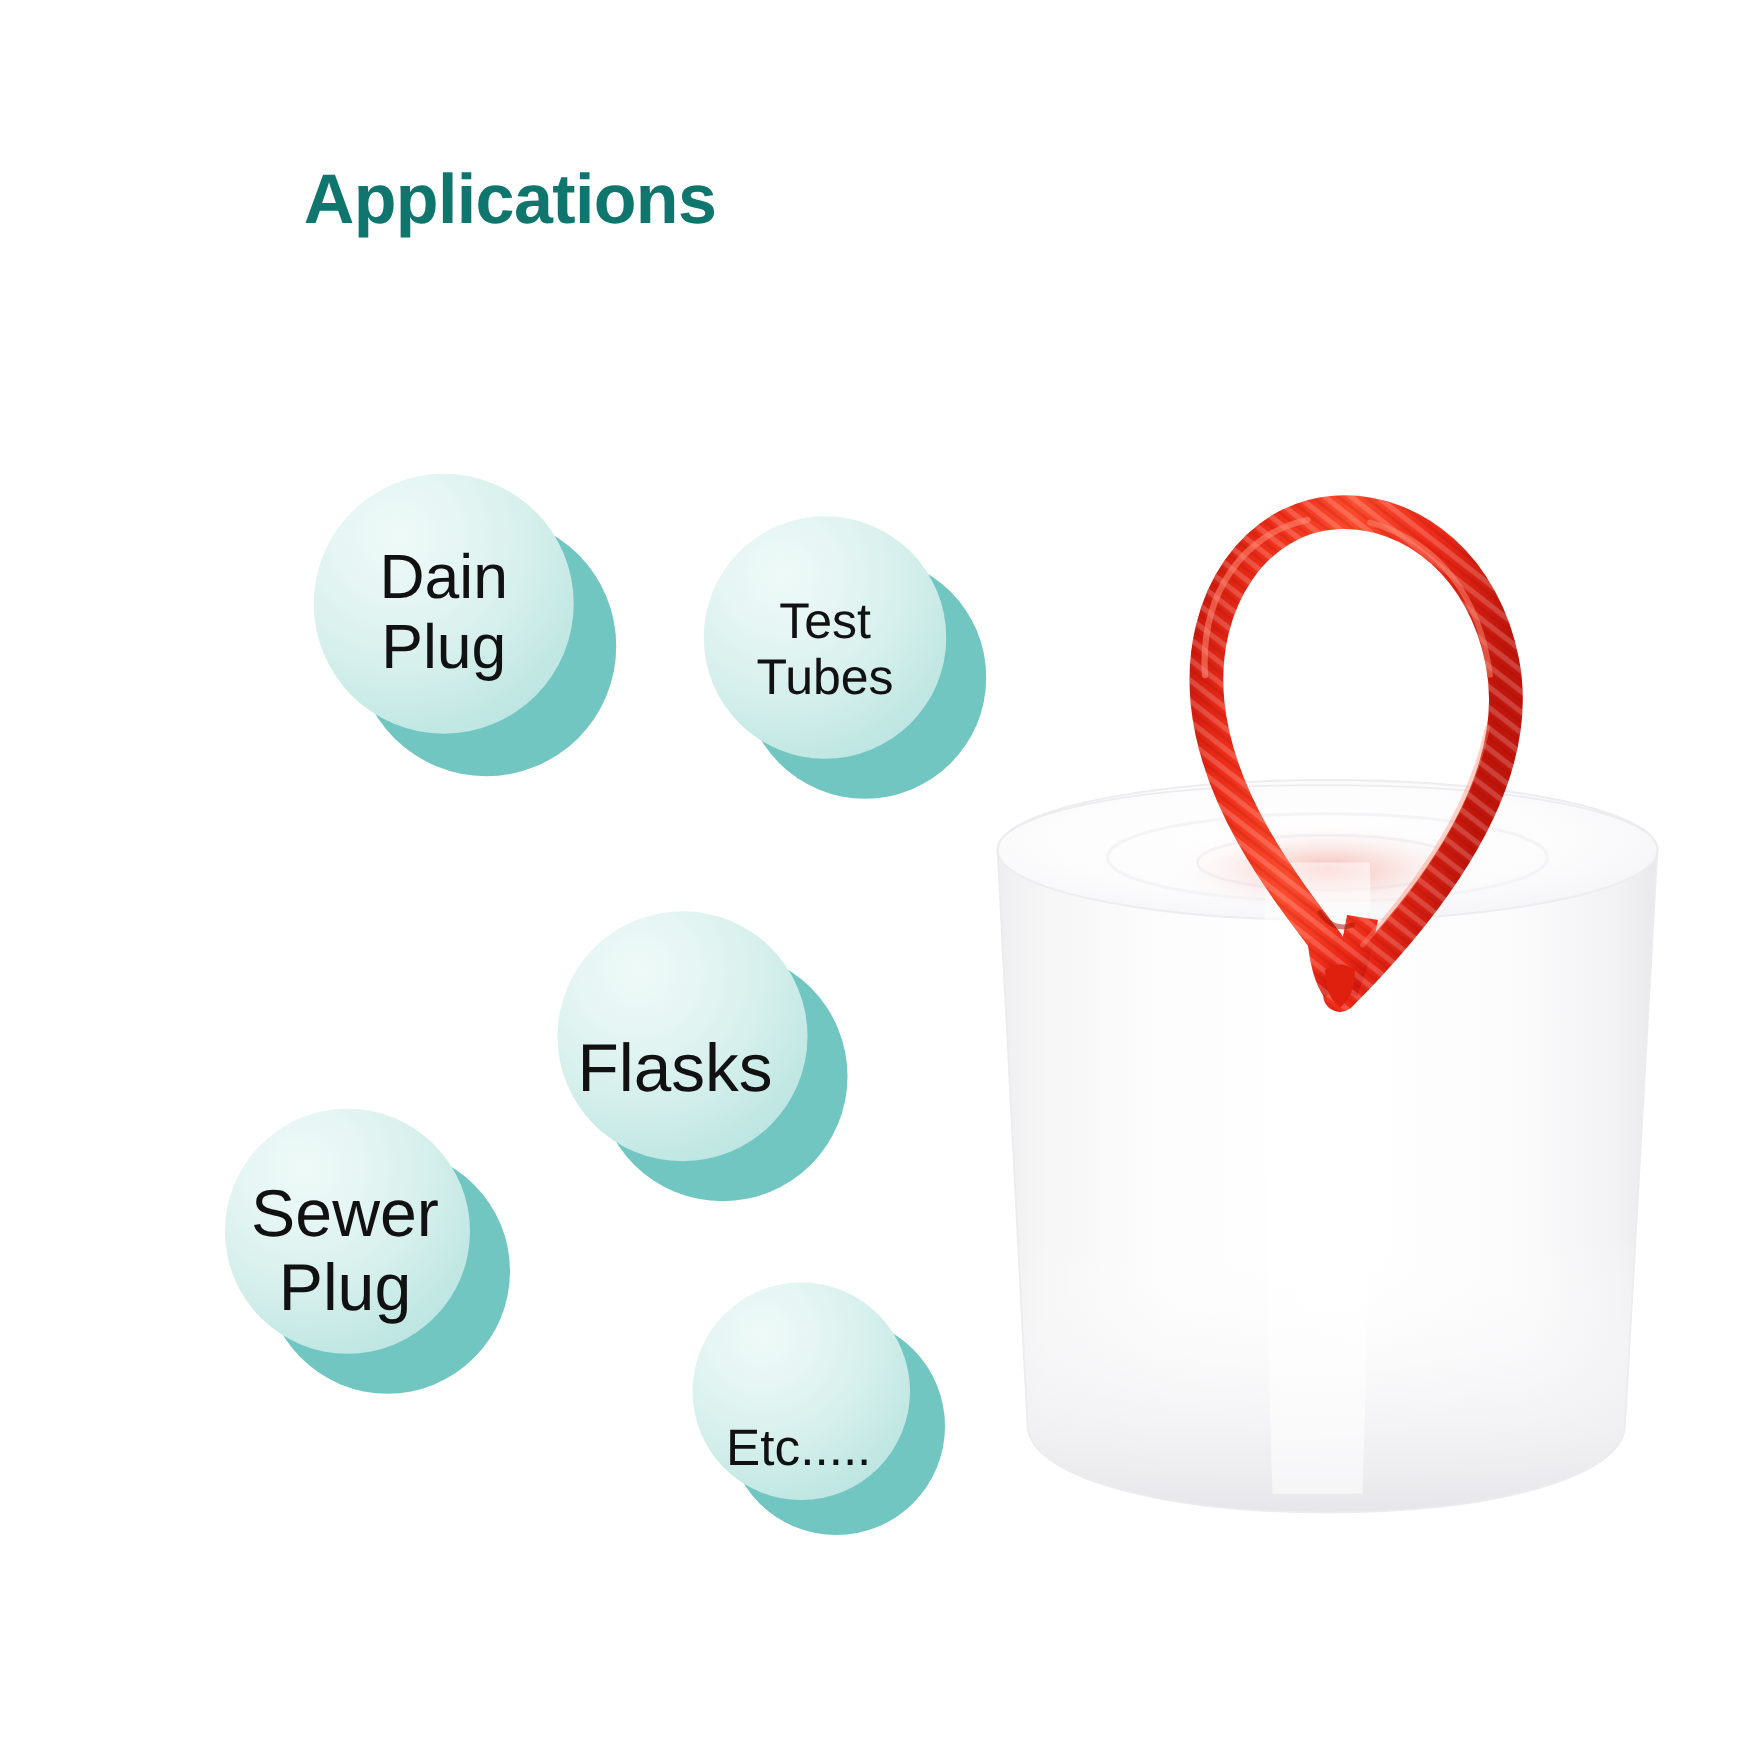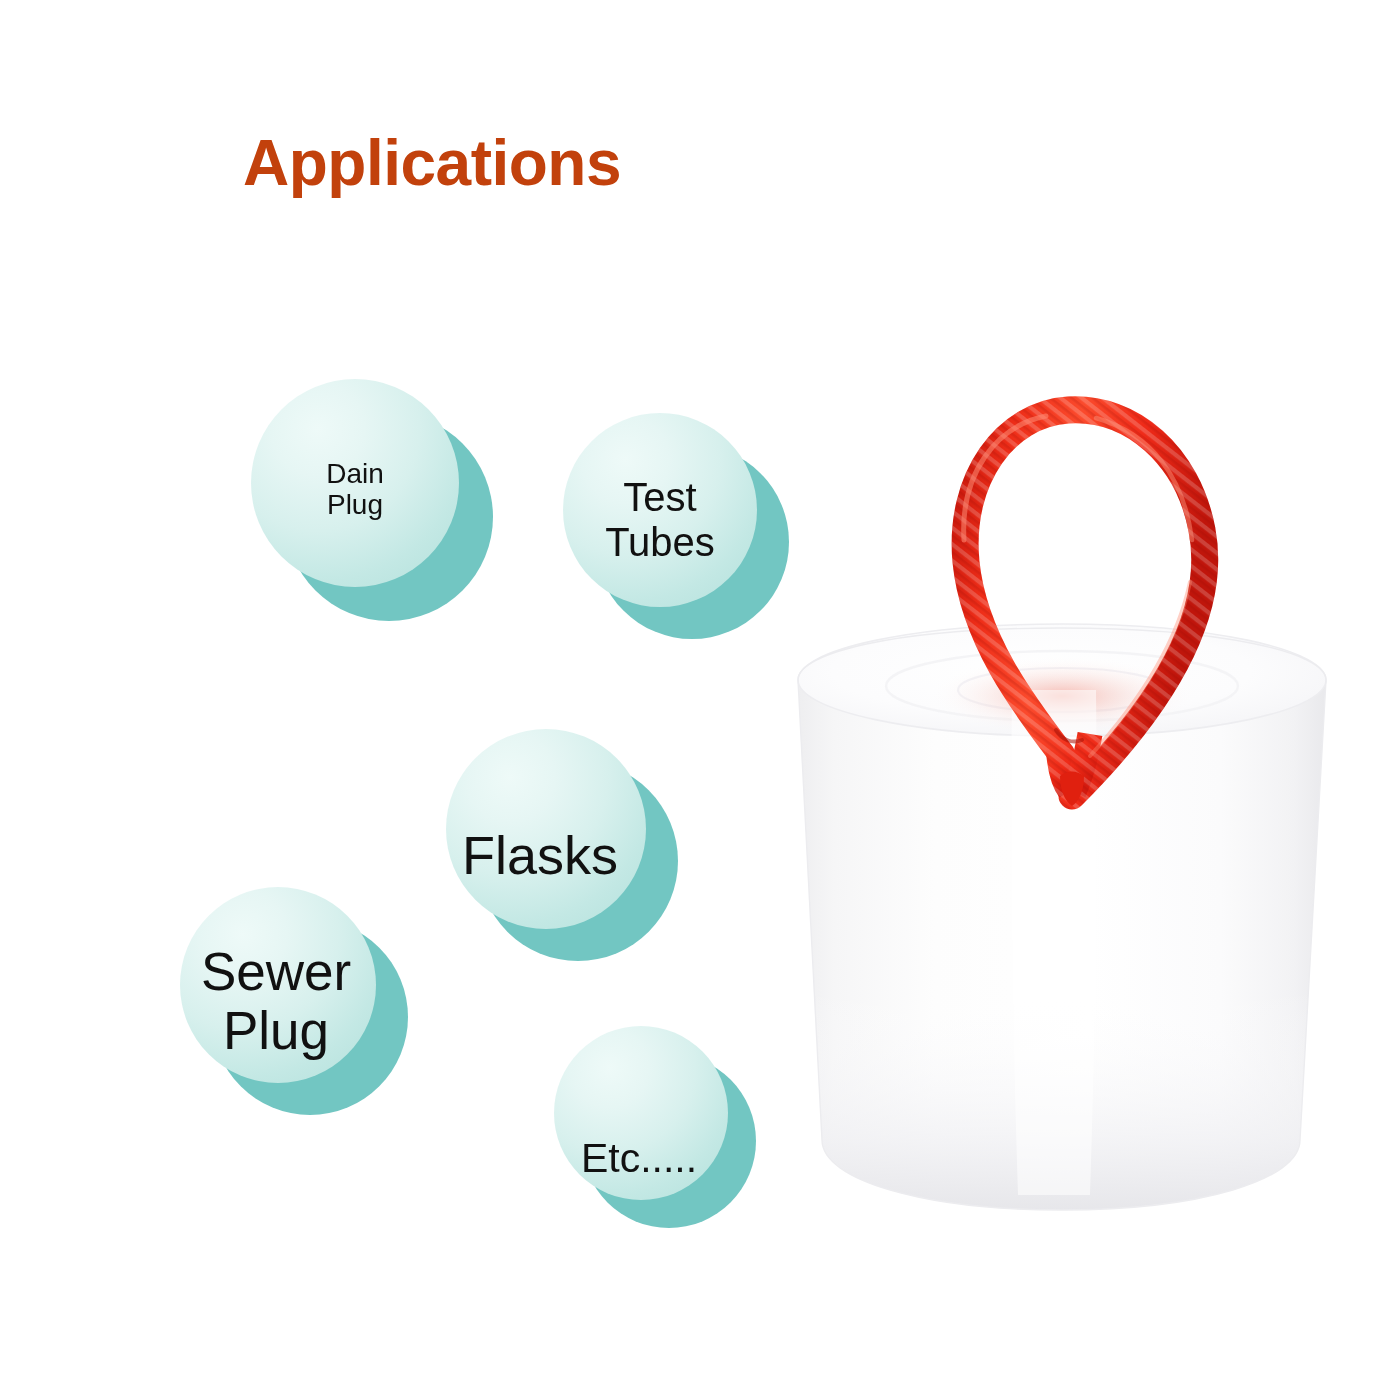--- a/index.html
+++ b/index.html
@@ -6,21 +6,21 @@
   body{
     width:1400px;height:1400px;
     font-family:"Liberation Sans","DejaVu Sans",sans-serif;
     overflow:hidden;
   }
   #stage{position:relative;width:1400px;height:1400px;background:#ffffff;overflow:hidden;}
 
   
   .title{
     position:absolute;left:243px;top:131px;
-    font-size:64px;font-weight:bold;color:#c2410c;
+    font-size:56px;font-weight:bold;color:#0f766e;
     letter-spacing:-0.5px;line-height:1;
     white-space:nowrap;
   }
 
   
   .bubble{position:absolute;}
   .bubble .back{
     position:absolute;border-radius:50%;
     background:#72c6c2;
   }
@@ -44,21 +44,21 @@
 </head>
 <body>
 
 <div id="stage">
 
   <div class="title">Applications</div>
 
   <div class="bubble" id="b0" style="left: 251px; top: 379px; width: 242px; height: 242px;">
     <div class="back" style="left: 34px; top: 34px; width: 208px; height: 208px;"></div>
     <div class="front" style="left: 0px; top: 0px; width: 208px; height: 208px;"></div>
-    <div class="label" style="font-size: 28px; width: 208px; height: 208px; transform: translate(0px, 6px);">Dain
+    <div class="label" style="font-size: 50px; width: 208px; height: 208px; transform: translate(0px, 6px);">Dain
 Plug</div>
   </div>
 
   <div class="bubble" id="b1" style="left: 563px; top: 413px; width: 226px; height: 226px;">
     <div class="back" style="left: 32px; top: 32px; width: 194px; height: 194px;"></div>
     <div class="front" style="left: 0px; top: 0px; width: 194px; height: 194px;"></div>
     <div class="label" style="font-size: 40px; width: 194px; height: 194px; transform: translate(0px, 10px);">Test
 Tubes</div>
   </div>
 

